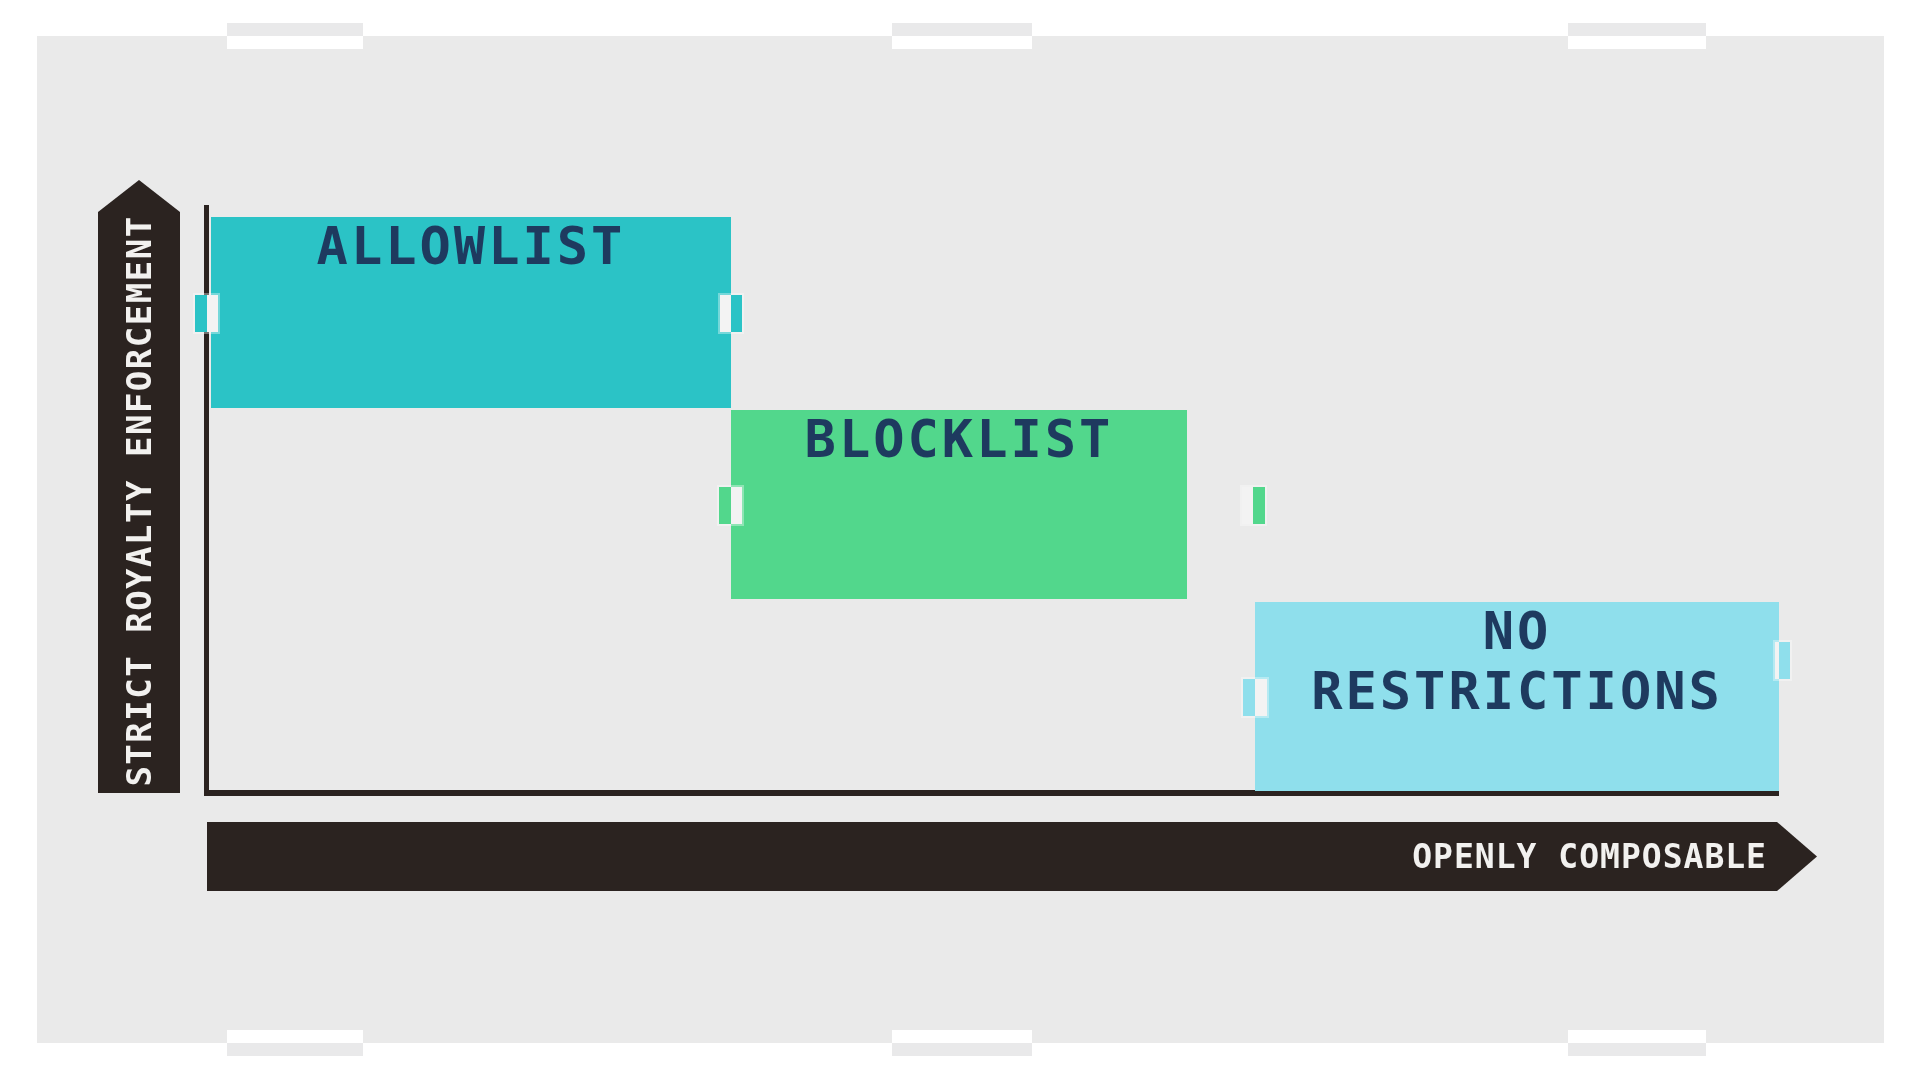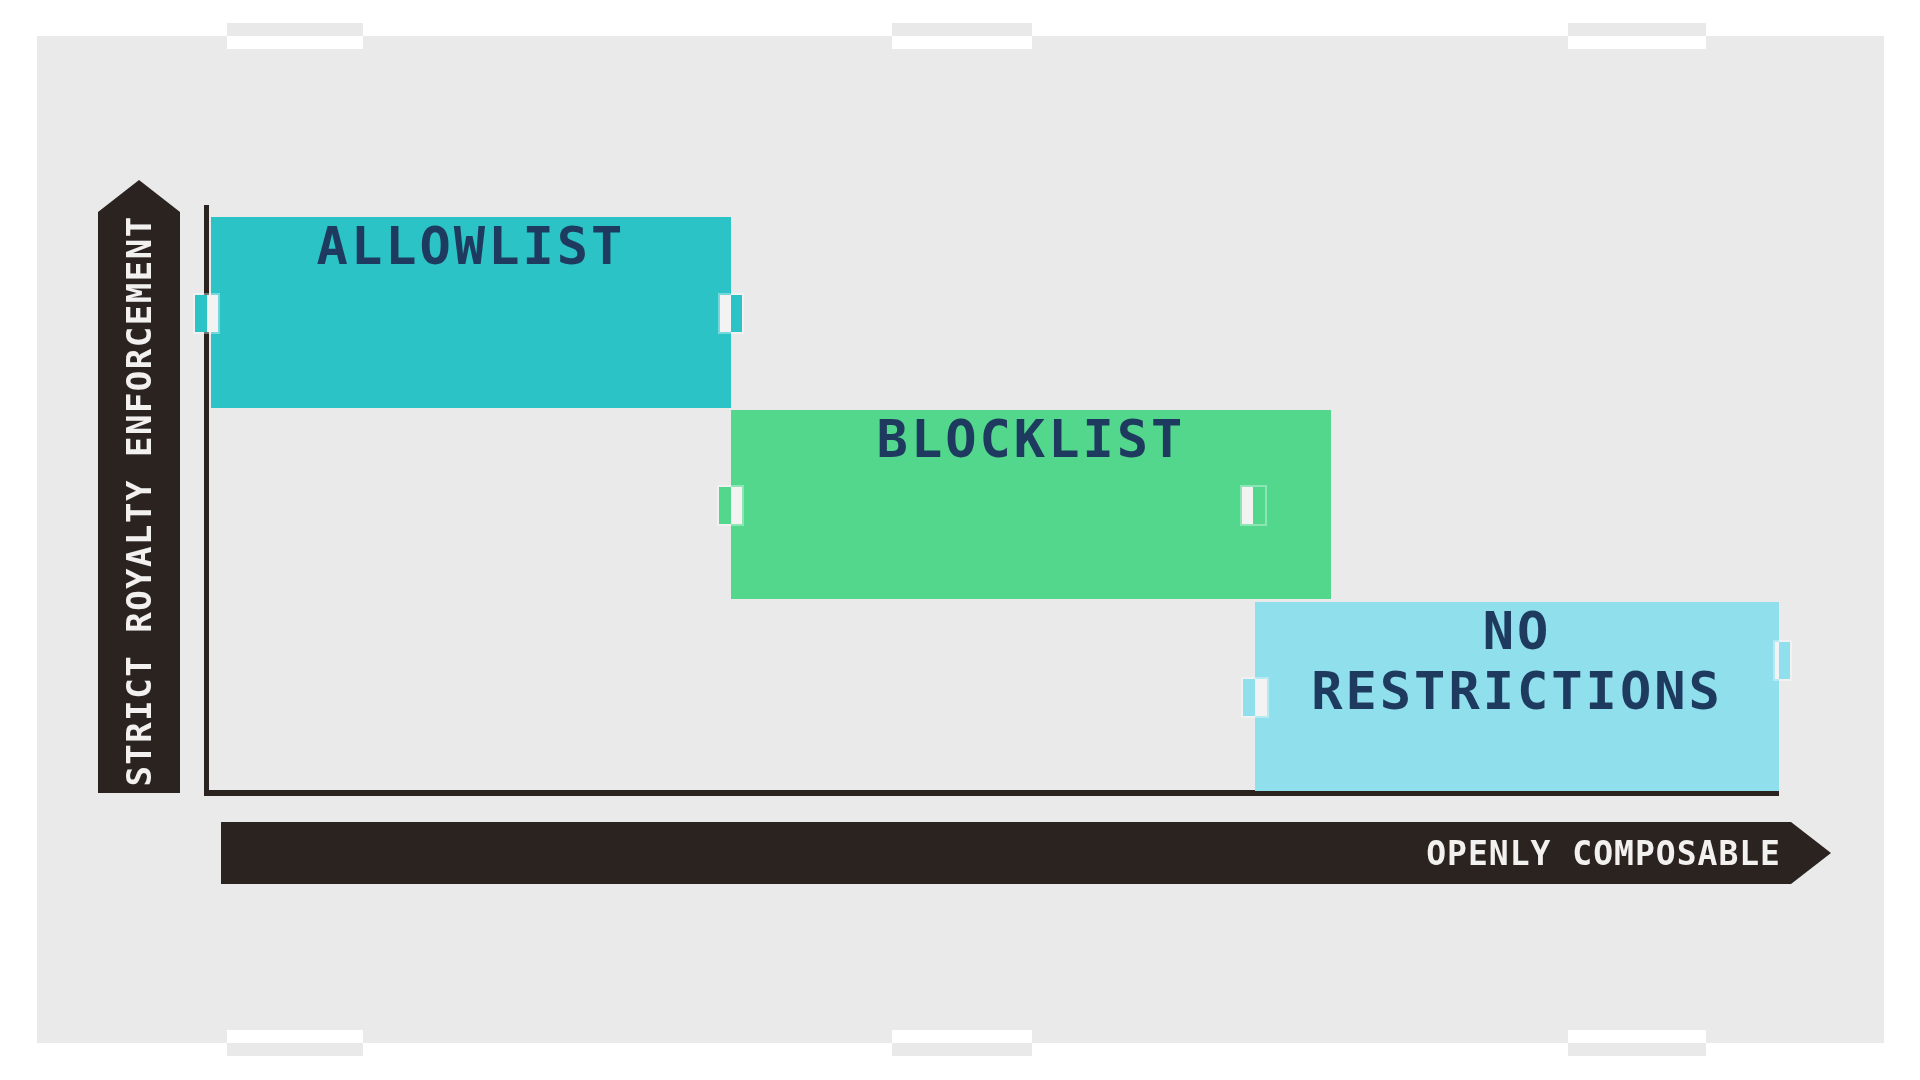--- a/index.html
+++ b/index.html
@@ -31,40 +31,40 @@
   #y-arrow-label{
     position:absolute;left:-266px;top:266px;width:613px;height:82px;
     transform:rotate(-90deg);
     display:flex;align-items:center;justify-content:center;
     box-sizing:border-box;padding-left:6px;padding-right:34px;
     font-size:34px;font-weight:bold;letter-spacing:1.5px;white-space:nowrap;
   }
 
   
   #x-arrow{
-    left:221px;top:822px;width:1610px;height:62px;
+    left:207px;top:822px;width:1610px;height:69px;
     clip-path:polygon(0 0,1570px 0,100% 50%,1570px 100%,0 100%);
     display:flex;align-items:center;justify-content:flex-end;
     box-sizing:border-box;padding-right:50px;
     font-size:33px;font-weight:bold;letter-spacing:1px;white-space:nowrap;
   }
 
   
   #y-line{left:204px;top:205px;width:5px;height:591px;z-index:1;}
   #x-line{left:204px;top:790px;width:1575px;height:6px;z-index:1;}
 
   
   .box{
     position:absolute;z-index:2;
     display:flex;justify-content:center;
     font-size:52px;font-weight:bold;letter-spacing:3px;
     text-align:center;line-height:1.15;
   }
   #box-allowlist{left:211px;top:217px;width:520px;height:191px;}
-  #box-blocklist{left:731px;top:410px;width:600px;height:189px;}
+  #box-blocklist{left:731px;top:410px;width:456px;height:189px;}
   #box-norestrictions{left:1255px;top:602px;width:524px;height:189px;box-sizing:border-box;padding:0 28px;}
 
   
   .handle{position:absolute;z-index:3;display:flex;box-shadow:0 0 0 2px rgba(255,255,255,0.35);}
   .handle div{height:37px;}
   .hw{background:#F3F3F3;}
   #h-a-l{left:195px;top:295px;}
   #h-a-r{left:720px;top:295px;}
   #h-b-l{left:719px;top:487px;}
   #h-b-r{left:1242px;top:487px;}

